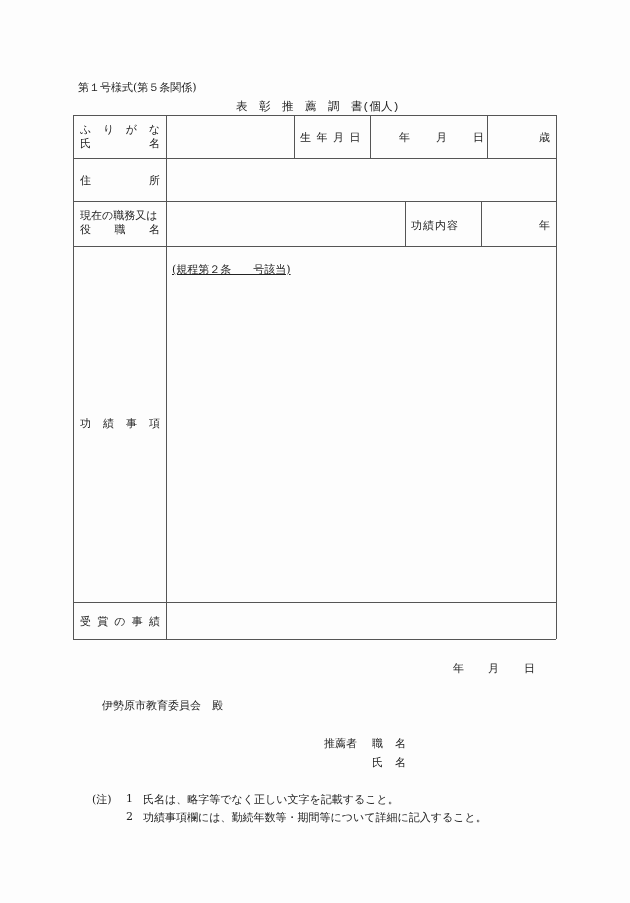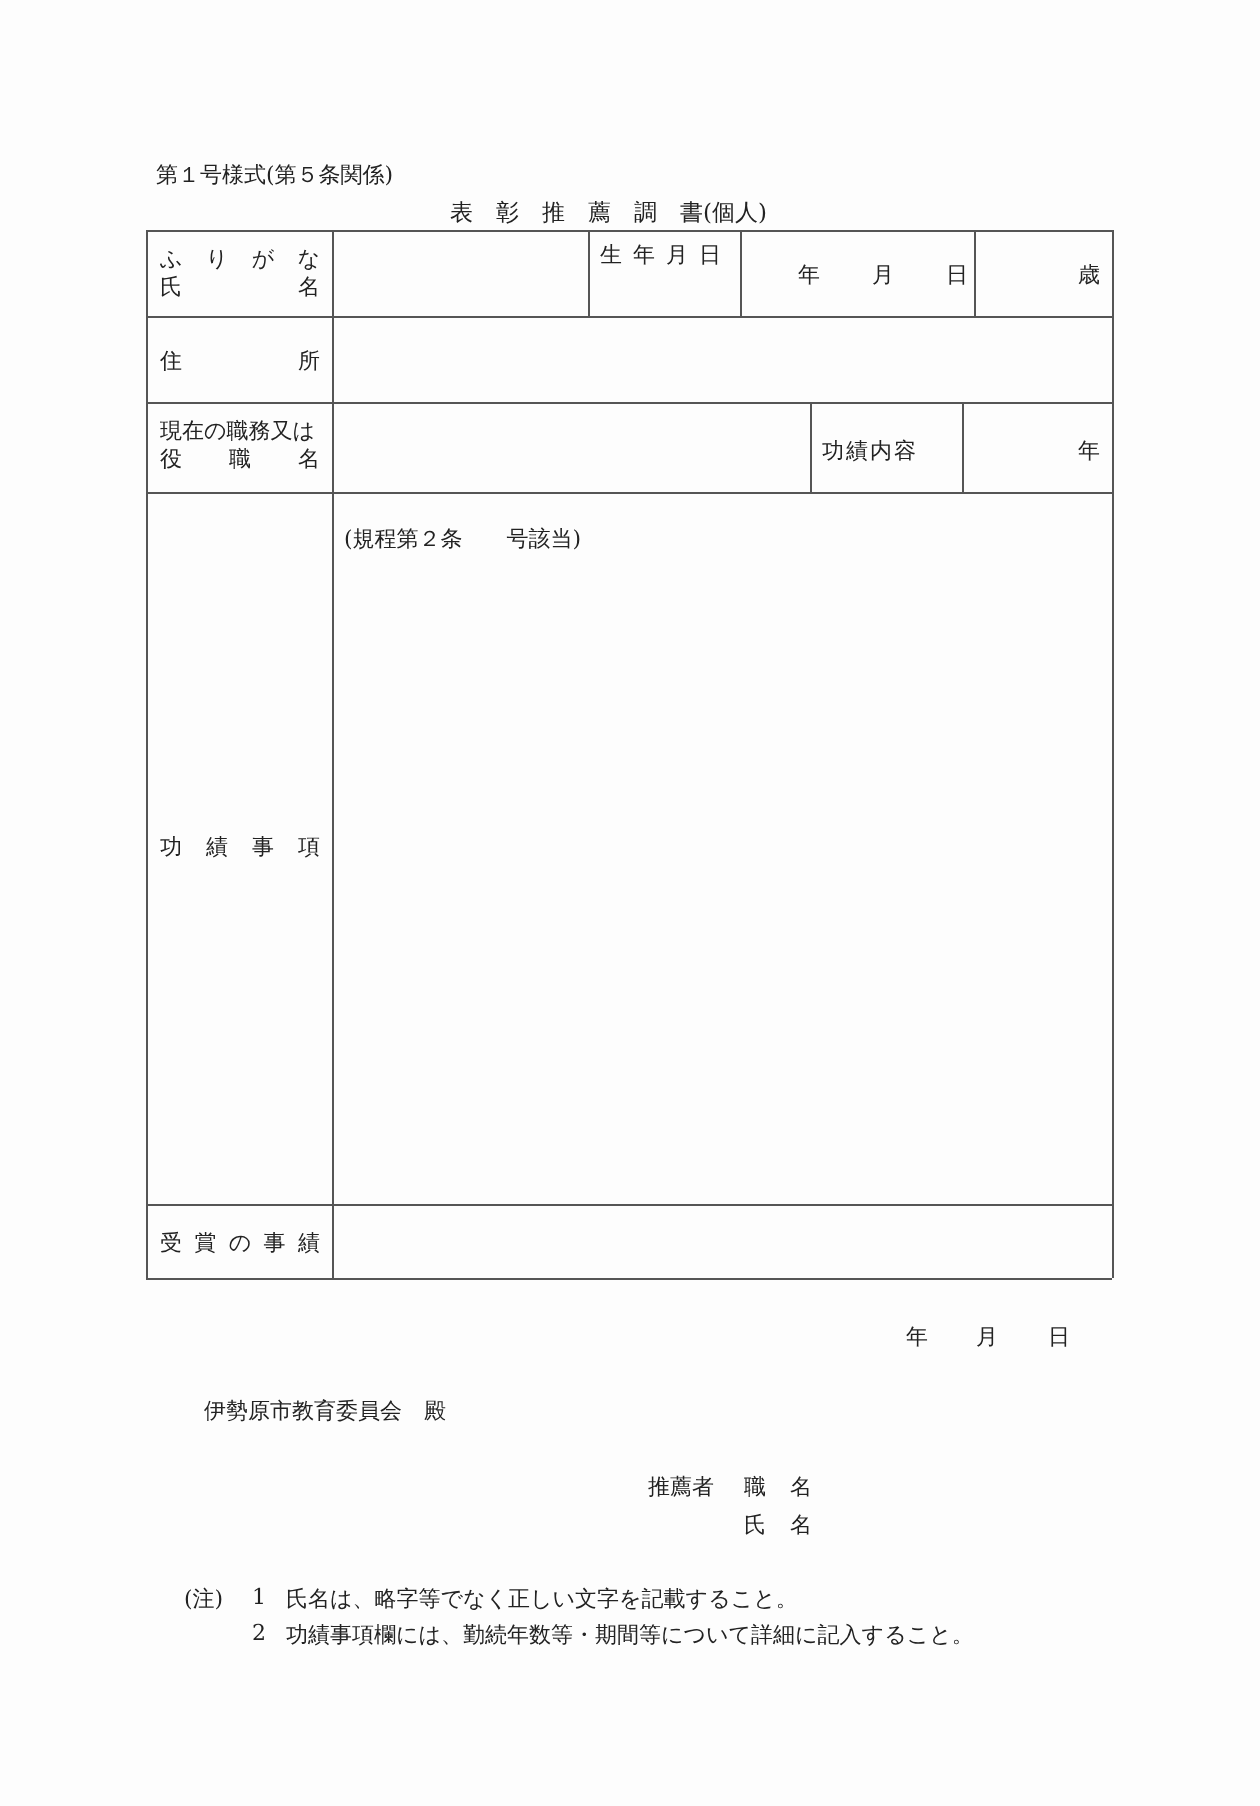--- a/index.html
+++ b/index.html
@@ -13,21 +13,21 @@
   .cell { position: absolute; display: flex; align-items: center; }
   .jl { justify-content: space-between; }
   .lbl2 { position: absolute; line-height: 14px; }
   .lbl2 .row { display: flex; justify-content: space-between; }
   .field { position: absolute; background: transparent; }
 </style>
 </head>
 <body>
 
 <div class="abs" style="left:78px; top:80px;">第１号様式(第５条関係)</div>
-<div class="abs" style="left:225px; top:99px; font-size:11.5px;">表　彰　推　薦　調　書(個人)</div>
+<div class="abs" style="left:236px; top:99px; font-size:11.5px;font-family:Liberation Mono, monospace;">表　彰　推　薦　調　書(個人)</div>
 
 <div>
 
   <div class="hl" style="left:73px; width:483px; top:115px;"></div>
   <div class="hl" style="left:73px; width:483px; top:158px;"></div>
   <div class="hl" style="left:73px; width:483px; top:201px;"></div>
   <div class="hl" style="left:73px; width:483px; top:246px;"></div>
   <div class="hl" style="left:73px; width:483px; top:602px;"></div>
   <div class="hl" style="left:73px; width:483px; top:639px;"></div>
 
@@ -46,21 +46,21 @@
       <span>り</span>
       <span>が</span>
       <span>な</span>
     </div>
     <div class="row">
       <span>氏</span>
       <span>名</span>
     </div>
   </div>
   <div class="field" style="left:167px; top:116px; width:127px; height:42px;"></div>
-  <div class="abs" style="left:300px; top:120px; word-spacing:2px;">生 年 月 日</div>
+  <div class="abs" style="left:300px; top:130px; word-spacing:2px;">生 年 月 日</div>
   <div class="field" style="left:371px; top:116px; width:116px; height:42px;">
     <span class="abs" style="left:28px; top:14px;">年</span>
     <span class="abs" style="left:65px; top:14px;">月</span>
     <span class="abs" style="left:102px; top:14px;">日</span>
   </div>
   <div class="field" style="left:488px; top:116px; width:68px; height:42px;">
     <span class="abs" style="right:6px; top:14px;">歳</span>
   </div>
 
   <div class="cell jl" style="left:80px; top:159px; width:80px; height:42px;">
@@ -85,21 +85,21 @@
     <span class="abs" style="right:6px; top:16px;">年</span>
   </div>
 
   <div class="cell jl" style="left:80px; top:410px; width:80px; height:26px;">
     <span>功</span>
     <span>績</span>
     <span>事</span>
     <span>項</span>
   </div>
   <div class="field" style="left:167px; top:247px; width:389px; height:355px;">
-    <span class="abs" style="left:5px; top:15px;">(規程第２条　　号該当)</span>
+    <span class="abs" style="left:5px; top:15px;text-decoration:underline;">(規程第２条　　号該当)</span>
   </div>
 
   <div class="cell jl" style="left:80px; top:603px; width:80px; height:36px;">
     <span>受</span>
     <span>賞</span>
     <span>の</span>
     <span>事</span>
     <span>績</span>
   </div>
   <div class="field" style="left:167px; top:603px; width:389px; height:36px;"></div>

